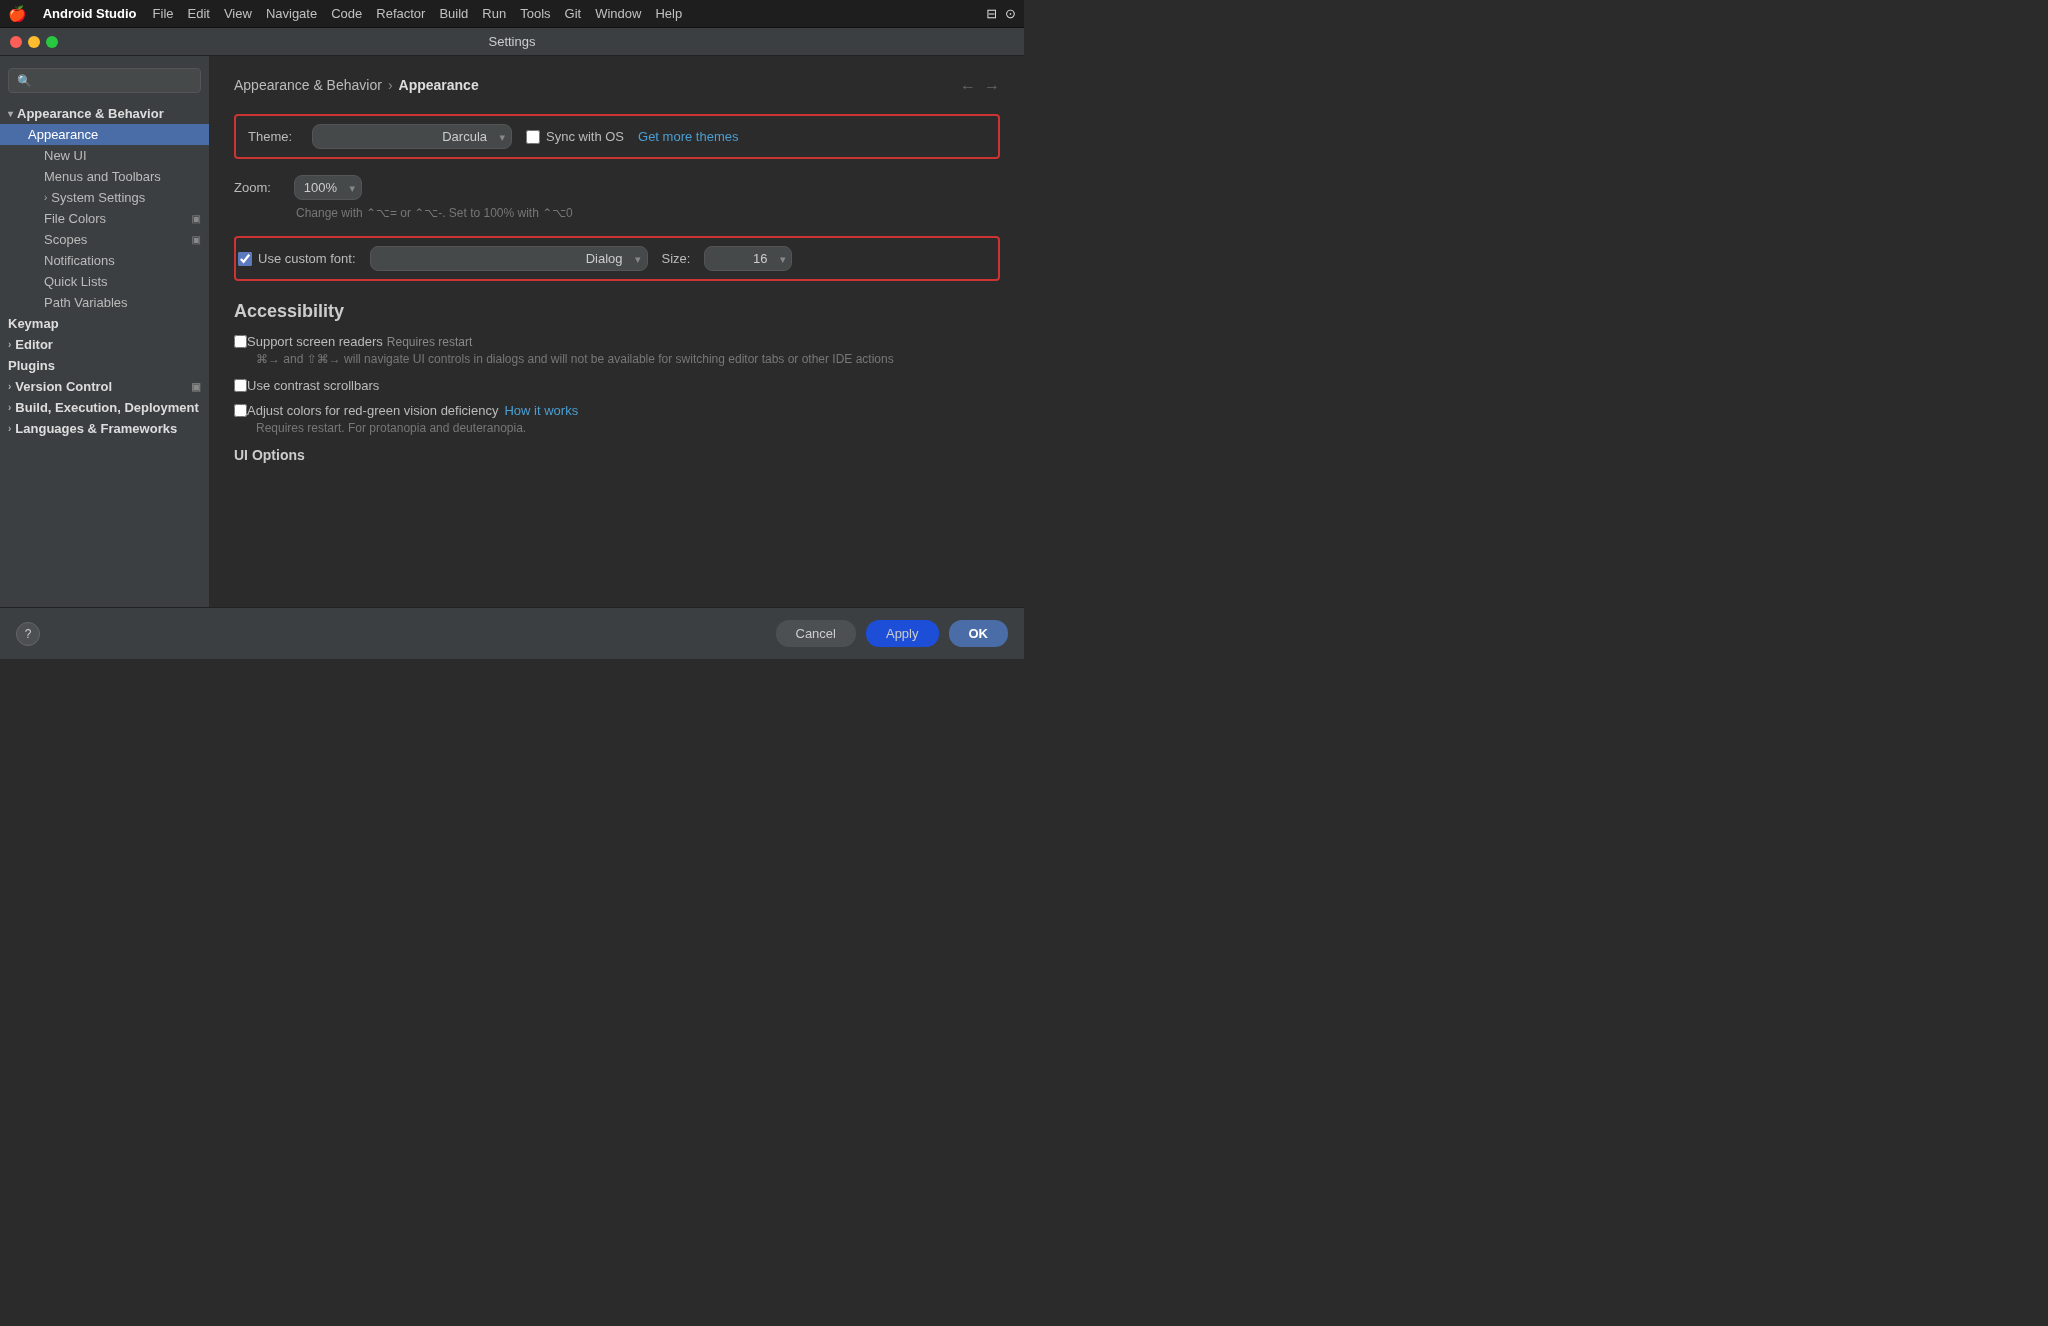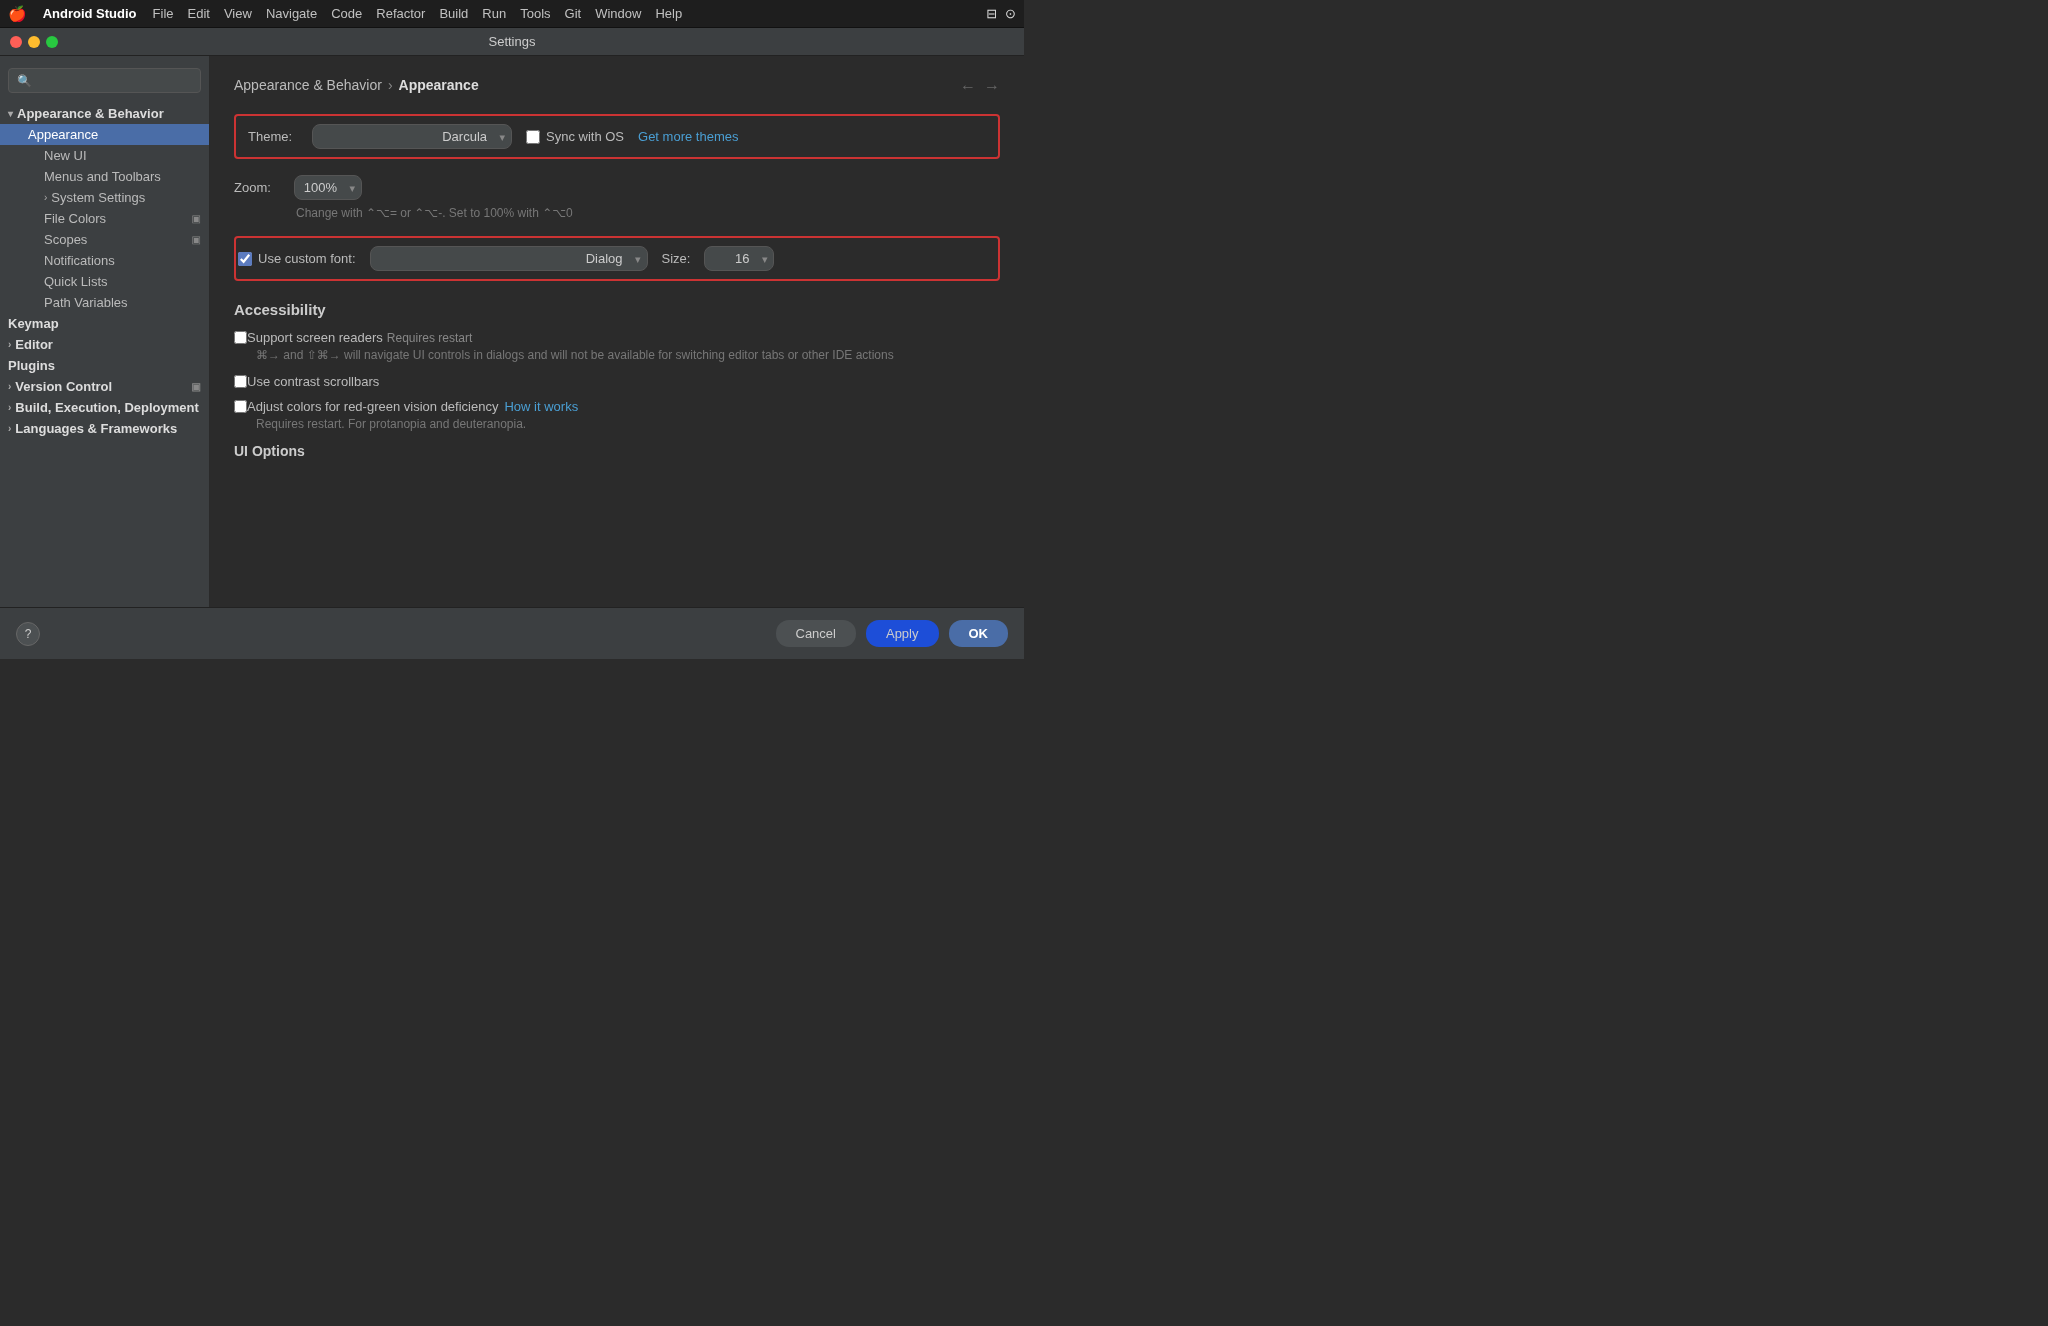--- a/index.html
+++ b/index.html
@@ -206,24 +206,24 @@
       border: 2px solid #cc3333;
       border-radius: 4px;
       display: flex;
       align-items: center;
       padding: 8px 2px;
       gap: 14px;
       margin-bottom: 20px;
     }
     .font-select { width: 278px; }
     .size-label { color: #bbb; font-size: 13px; }
-    .size-select { width: 70px; }
-
-    
-    .section-title { font-size: 15px; color: #ccc; font-weight: 600; margin-bottom: 12px; }
+    .size-select { width: 88px; }
+
+    
+    .section-title { font-size: 18px; color: #ccc; font-weight: 600; margin-bottom: 12px; }
 
     .access-item { margin-bottom: 10px; }
     .access-check-row { display: flex; align-items: center; margin-bottom: 2px; }
     .access-desc { color: #777; font-size: 12px; margin-left: 22px; line-height: 1.4; }
     .requires-restart { color: #888; font-size: 12px; margin-left: 4px; }
     .how-it-works { color: #4a9fd4; cursor: pointer; margin-left: 6px; font-size: 13px; }
 
     .ui-options-title { font-size: 14px; color: #ccc; font-weight: 600; margin-top: 8px; }
 
     

